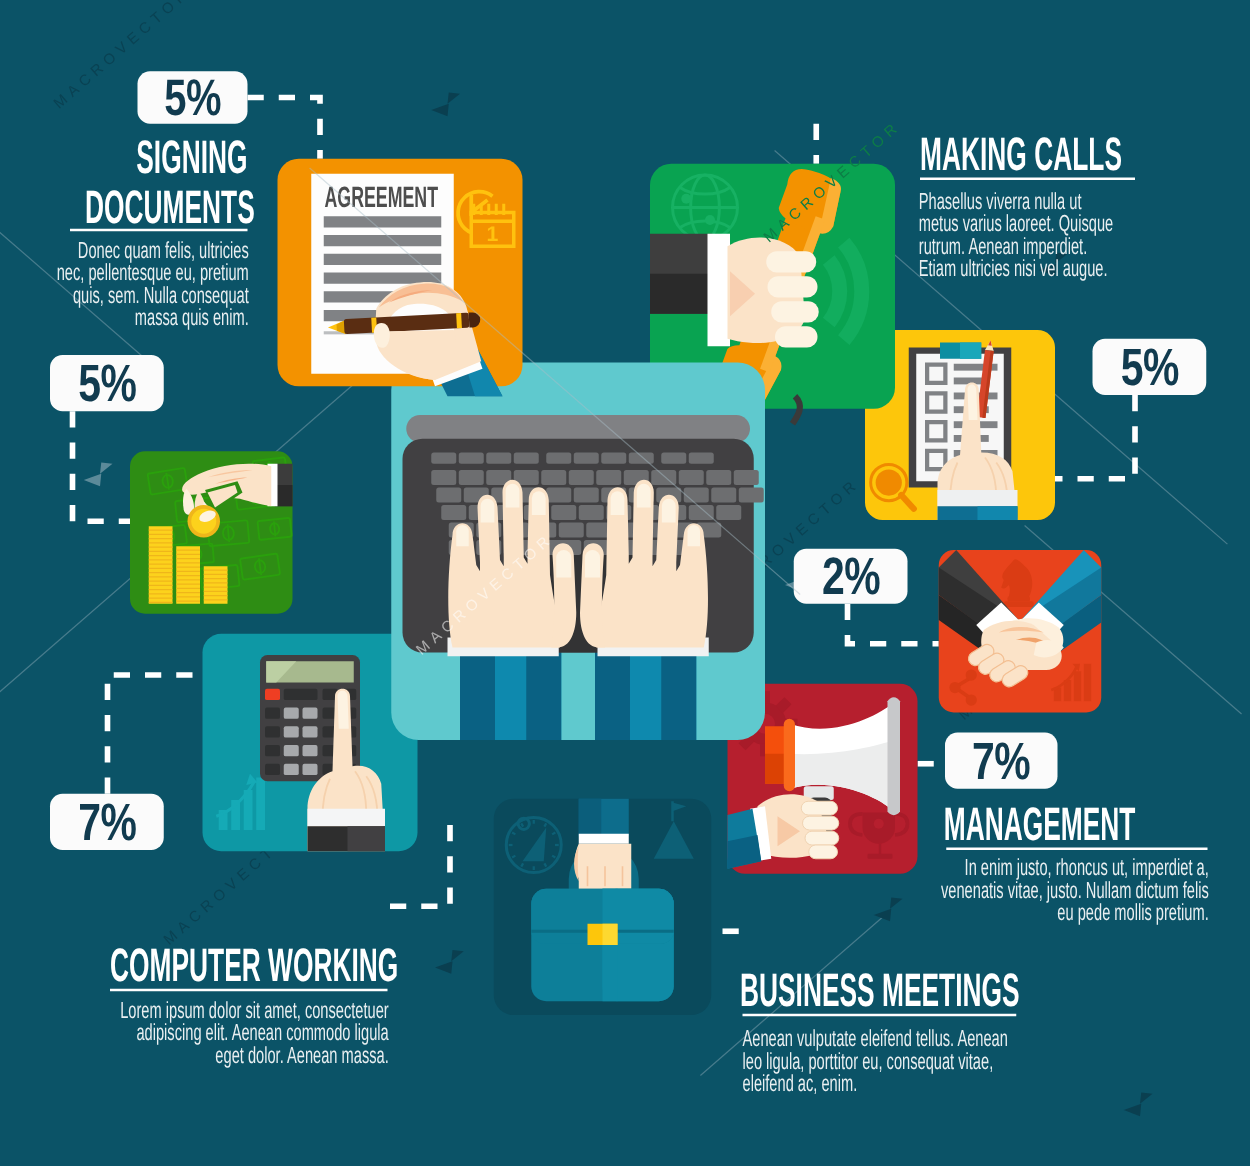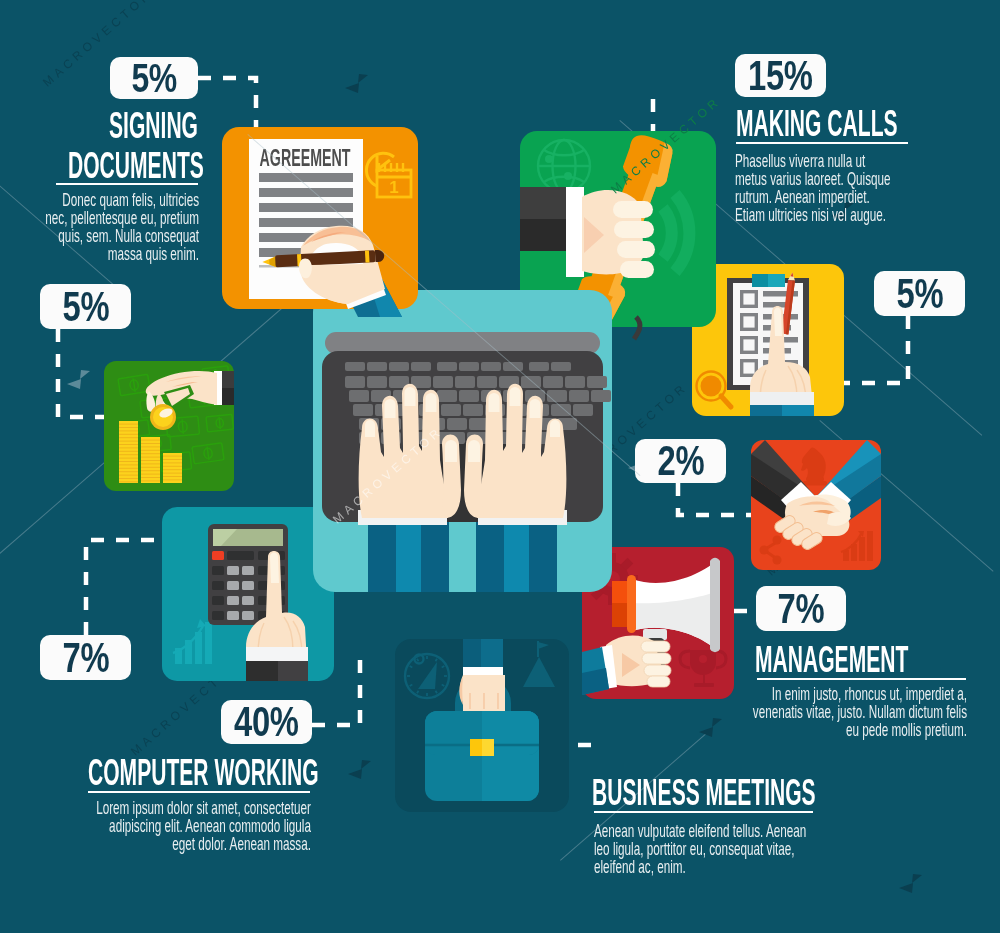--- a/index.html
+++ b/index.html
@@ -608,37 +608,31 @@
         <rect x="75" y="100" width="24" height="17" fill="#fdc60b"></rect>
         <rect x="87" y="100" width="12" height="17" fill="#fdd830"></rect>
       </svg>
     </div>
   <div class="badge" style="left:110px;top:57px;width:88px;height:42px;">
       <b style="font-size:41px;">5%</b>
     </div>
   <div class="badge" style="left:40px;top:284px;width:91px;height:45px;">
       <b style="font-size:42px;">5%</b>
     </div>
-  <div class="badge" style="left:735px;top:54px;width:91px;height:43px;">
-      <b style="font-size:42px;">15%</b>
-    </div>
   <div class="badge" style="left:874px;top:271px;width:91px;height:45px;">
       <b style="font-size:42px;">5%</b>
     </div>
   <div class="badge" style="left:635px;top:439px;width:91px;height:44px;">
       <b style="font-size:42px;">2%</b>
     </div>
   <div class="badge" style="left:756px;top:586px;width:90px;height:45px;">
       <b style="font-size:42px;">7%</b>
     </div>
   <div class="badge" style="left:40px;top:635px;width:91px;height:45px;">
       <b style="font-size:42px;">7%</b>
-    </div>
-  <div class="badge" style="left:221px;top:700px;width:91px;height:44px;">
-      <b style="font-size:42px;">40%</b>
     </div>
   <div class="ttl" style="left:0px;top:107px;font-size:37.5px;">
       <i style="left:109px;top:0px;">SIGNING</i>
       <i style="left:68px;top:39.5px;">DOCUMENTS</i>
     </div>
   <div class="rule" style="left:56px;top:183px;width:142px;"></div>
   <div class="bod" style="left:44px;top:191px;width:155px;height:0;">
       <i style="width:246.032px;text-align:right;font-size:18.6px;">Donec quam felis, ultricies nec, pellentesque eu, pretium quis, sem. Nulla consequat massa quis enim.</i>
     </div>
   <div class="ttl" style="left:0px;top:105px;font-size:37.5px;">

